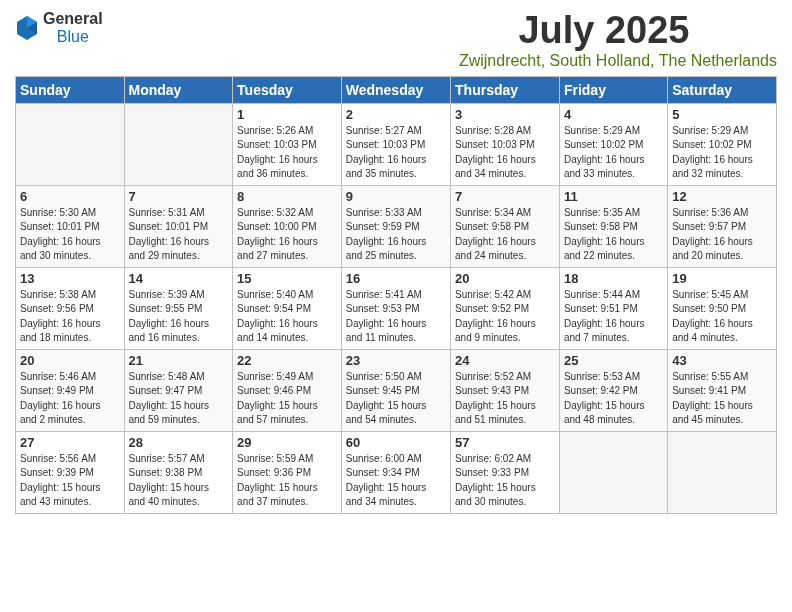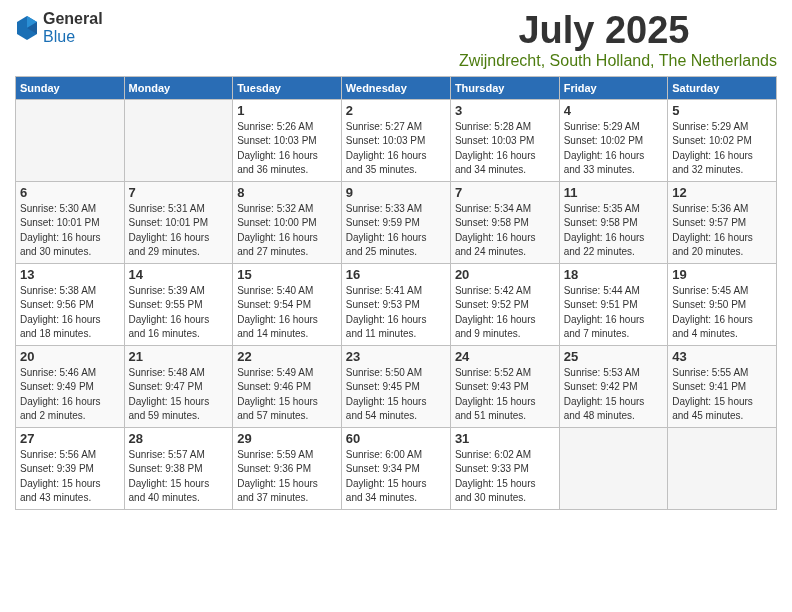--- a/index.html
+++ b/index.html
@@ -18,20 +18,21 @@
     }
     .logo {
       display: flex;
       align-items: center;
       gap: 4px;
     }
     .logo-text {
       display: flex;
       flex-direction: column;
       line-height: 1.1;
+      text-align: center;
     }
     .logo-general {
       font-size: 16px;
       font-weight: bold;
       color: #333;
     }
     .logo-blue {
       font-size: 16px;
       font-weight: normal;
       color: #1a6fb5;
@@ -55,21 +56,21 @@
       margin-left: 28px;
     }
     .calendar {
       width: 100%;
       border-collapse: collapse;
       margin-top: 6px;
     }
     .calendar th {
       background: #2a6db5;
       color: #fff;
-      font-size: 11px;
+      font-size: 14px;
       font-weight: bold;
       padding: 5px 4px;
       border: 1px solid #c0c0c0;
       text-align: left;
     }
     .calendar td {
       border: 1px solid #c0c0c0;
       vertical-align: top;
       padding: 3px 4px;
       width: 110px;
@@ -258,20 +259,20 @@
         </td>
         <td>
           <span class="day-num">29</span>
           <div class="day-info">Sunrise: 5:59 AM<br>Sunset: 9:36 PM<br>Daylight: 15 hours<br>and 37 minutes.</div>
         </td>
         <td>
           <span class="day-num">60</span>
           <div class="day-info">Sunrise: 6:00 AM<br>Sunset: 9:34 PM<br>Daylight: 15 hours<br>and 34 minutes.</div>
         </td>
         <td>
-          <span class="day-num">31</span>
+          <span class="day-num">57</span>
           <div class="day-info">Sunrise: 6:02 AM<br>Sunset: 9:33 PM<br>Daylight: 15 hours<br>and 30 minutes.</div>
         </td>
         <td class="empty"></td>
         <td class="empty"></td>
       </tr>
     </tbody>
 </table>
 
 </body></html>

